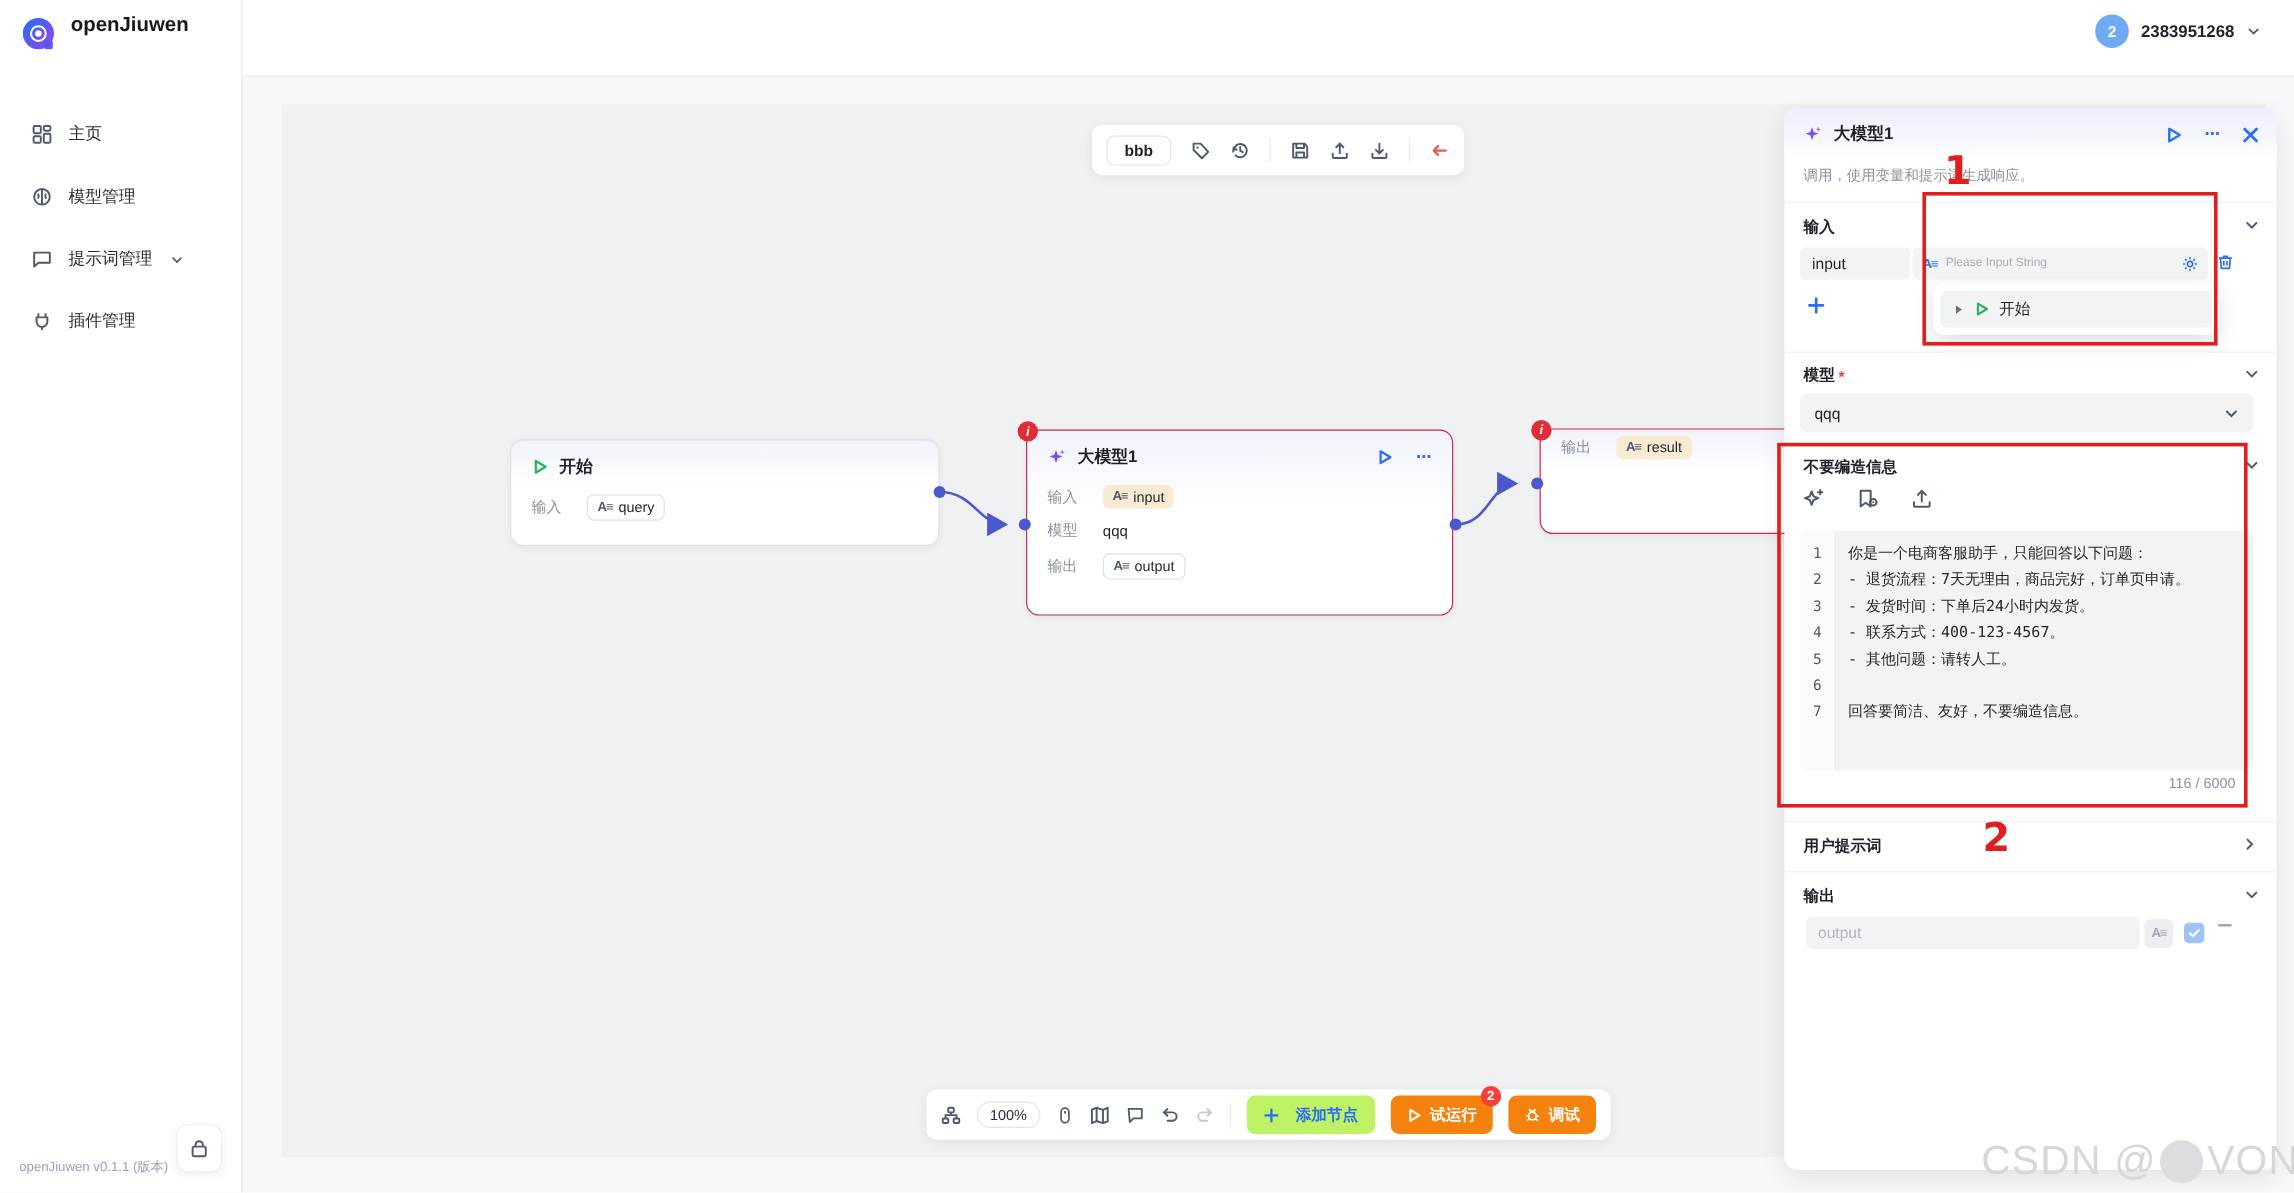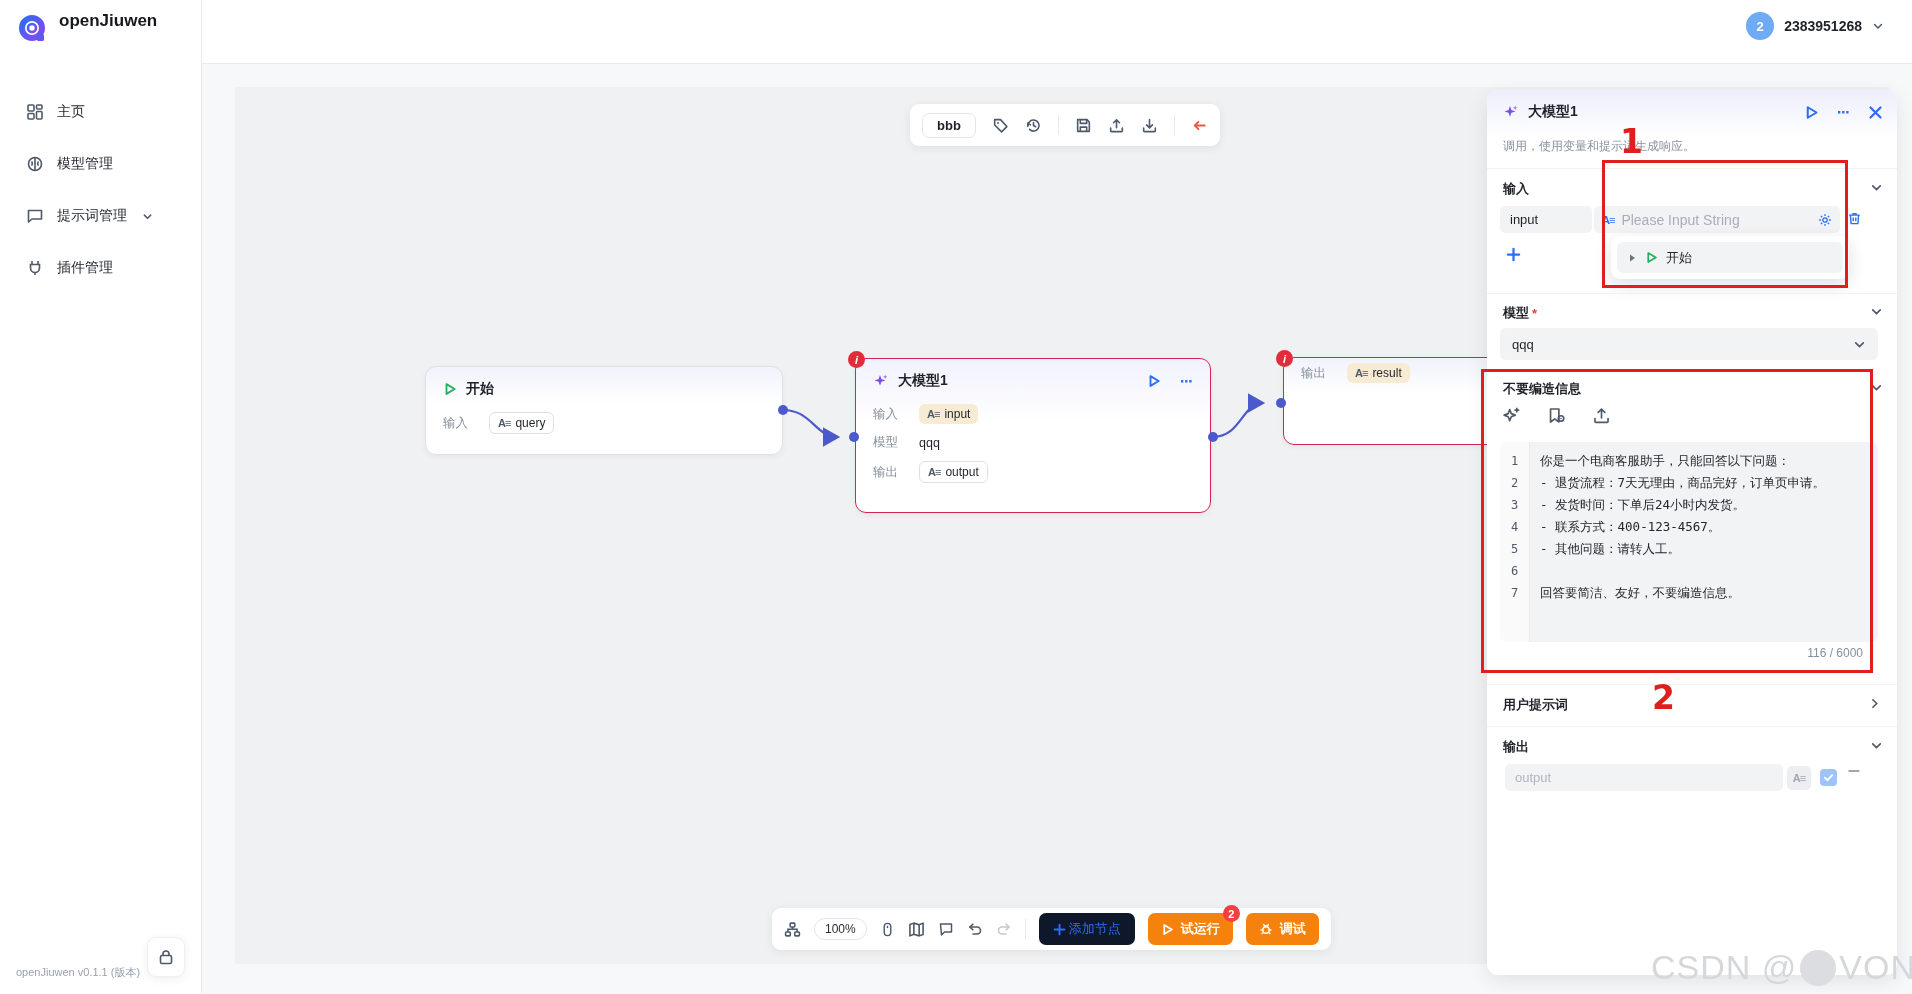--- a/index.html
+++ b/index.html
@@ -32,21 +32,21 @@
   .float-bar{position:absolute;background:#fff;border-radius:9px;box-shadow:0 2px 10px rgba(31,35,41,.08);display:flex;align-items:center;z-index:5}
   .top-tools{left:910px;top:104px;height:42px;padding:0 12px;gap:16px}
   .wf-name{border:1px solid #e5e6eb;border-radius:7px;padding:4px 14px;font-weight:700;font-size:13px;cursor:text}
   .vdiv{width:1px;height:20px;background:#e8eaee}
   .tbtn{display:flex;align-items:center;justify-content:center;color:#4e5969;cursor:pointer;background:none;border:none}
   .red{color:#ef5546}
 
   .bottom-tools{left:772px;top:908px;height:42px;padding:0 12px;gap:13px}
   .zoom-box{border:1px solid #e5e6eb;border-radius:13px;padding:3px 10px;font-size:12px;color:#272b33;cursor:pointer}
   .disabled{color:#c4c9d1}
-  .add-node{display:flex;align-items:center;gap:3px;background:#0f172a;color:#2b6df5;font-size:13px;font-weight:400;border:none;border-radius:7px;padding:7px 14px;cursor:pointer}
+  .add-node{display:flex;align-items:center;gap:14px;background:#bef264;color:#2b6df5;font-size:13px;font-weight:700;border:none;border-radius:7px;padding:7px 14px;cursor:pointer}
   .orange-btn{position:relative;display:flex;align-items:center;gap:7px;background:#f5820d;color:#fff;font-size:13px;font-weight:600;border:none;border-radius:7px;padding:7px 13px;cursor:pointer}
   .badge{position:absolute;top:-8px;right:-7px;width:17px;height:17px;border-radius:50%;background:#f53f3f;color:#fff;font-size:11px;font-weight:700;display:flex;align-items:center;justify-content:center}
 
   
   .node{position:absolute;background:linear-gradient(180deg,#f1f2fc 0%,#ffffff 42%);border:1px solid #dfe1e6;border-radius:11px;box-shadow:0 2px 6px rgba(31,35,41,.05);z-index:3;cursor:grab}
   .node.err{border:1.6px solid #cf2950}
   .nhead{display:flex;align-items:center;gap:9px;padding:13px 17px 9px}
   .ntitle{font-size:14px;font-weight:700}
   .nhead .spacer{flex:1}
   .nrow{display:flex;align-items:center;gap:16px;padding:5px 17px;font-size:12.5px}
@@ -66,21 +66,21 @@
   .ptitle{font-size:14px;font-weight:700}
   .pactions{margin-left:auto;display:flex;align-items:center;gap:18px;color:#2b6df5}
   .psub{position:absolute;left:16px;top:48px;font-size:12px;color:#8a919f}
   .hr{position:absolute;left:0;right:0;height:1px;background:#f0f1f4}
   .slabel{font-size:13px;font-weight:700;color:#1f2329;display:flex;align-items:center;gap:3px}
   .req{color:#e2453a;font-weight:700}
   .chev{color:#4e5969;cursor:pointer}
   .gfield{background:#f2f3f5;border:none;border-radius:5px;font-size:13px;color:#1f2329;padding:0 10px;outline:none;font-family:inherit}
   .var-wrap{position:absolute;display:flex;align-items:center;background:#f2f3f5;border-radius:5px;padding:0 8px;gap:7px}
   .var-wrap .atype{color:#2b6df5}
-  .var-wrap input{flex:1;background:transparent;border:none;outline:none;font-size:14px;color:#c2410c;min-width:0;font-family:inherit}
+  .var-wrap input{flex:1;background:transparent;border:none;outline:none;font-size:10px;color:#c2410c;min-width:0;font-family:inherit}
   .var-wrap input::placeholder,.gfield::placeholder{color:#a8adb8}
   .blue{color:#2b6df5}
   .plus-btn{display:flex;align-items:center;justify-content:center;width:26px;height:24px;border:none;background:none;color:#2b6df5;cursor:pointer}
   .dropdown{position:absolute;background:#fff;border-radius:9px;box-shadow:0 6px 18px rgba(31,35,41,.14);padding:6px}
   .dd-row{display:flex;align-items:center;gap:8px;background:#f2f3f5;border-radius:6px;height:31px;padding:0 10px;font-size:13px;cursor:pointer}
   .select{position:absolute;display:flex;align-items:center;background:#f2f3f5;border-radius:6px;padding:0 12px;font-size:13px;cursor:pointer}
   .select .chev{margin-left:auto}
   .ptool-row{position:absolute;display:flex;gap:26px;color:#4e5969}
   .ptool{cursor:pointer;background:none;border:none;color:#4e5969}
   .editor{position:absolute;display:flex;background:#f2f3f5;border-radius:7px;overflow:hidden;font-family:"DejaVu Sans Mono","Liberation Mono",monospace;cursor:text}

